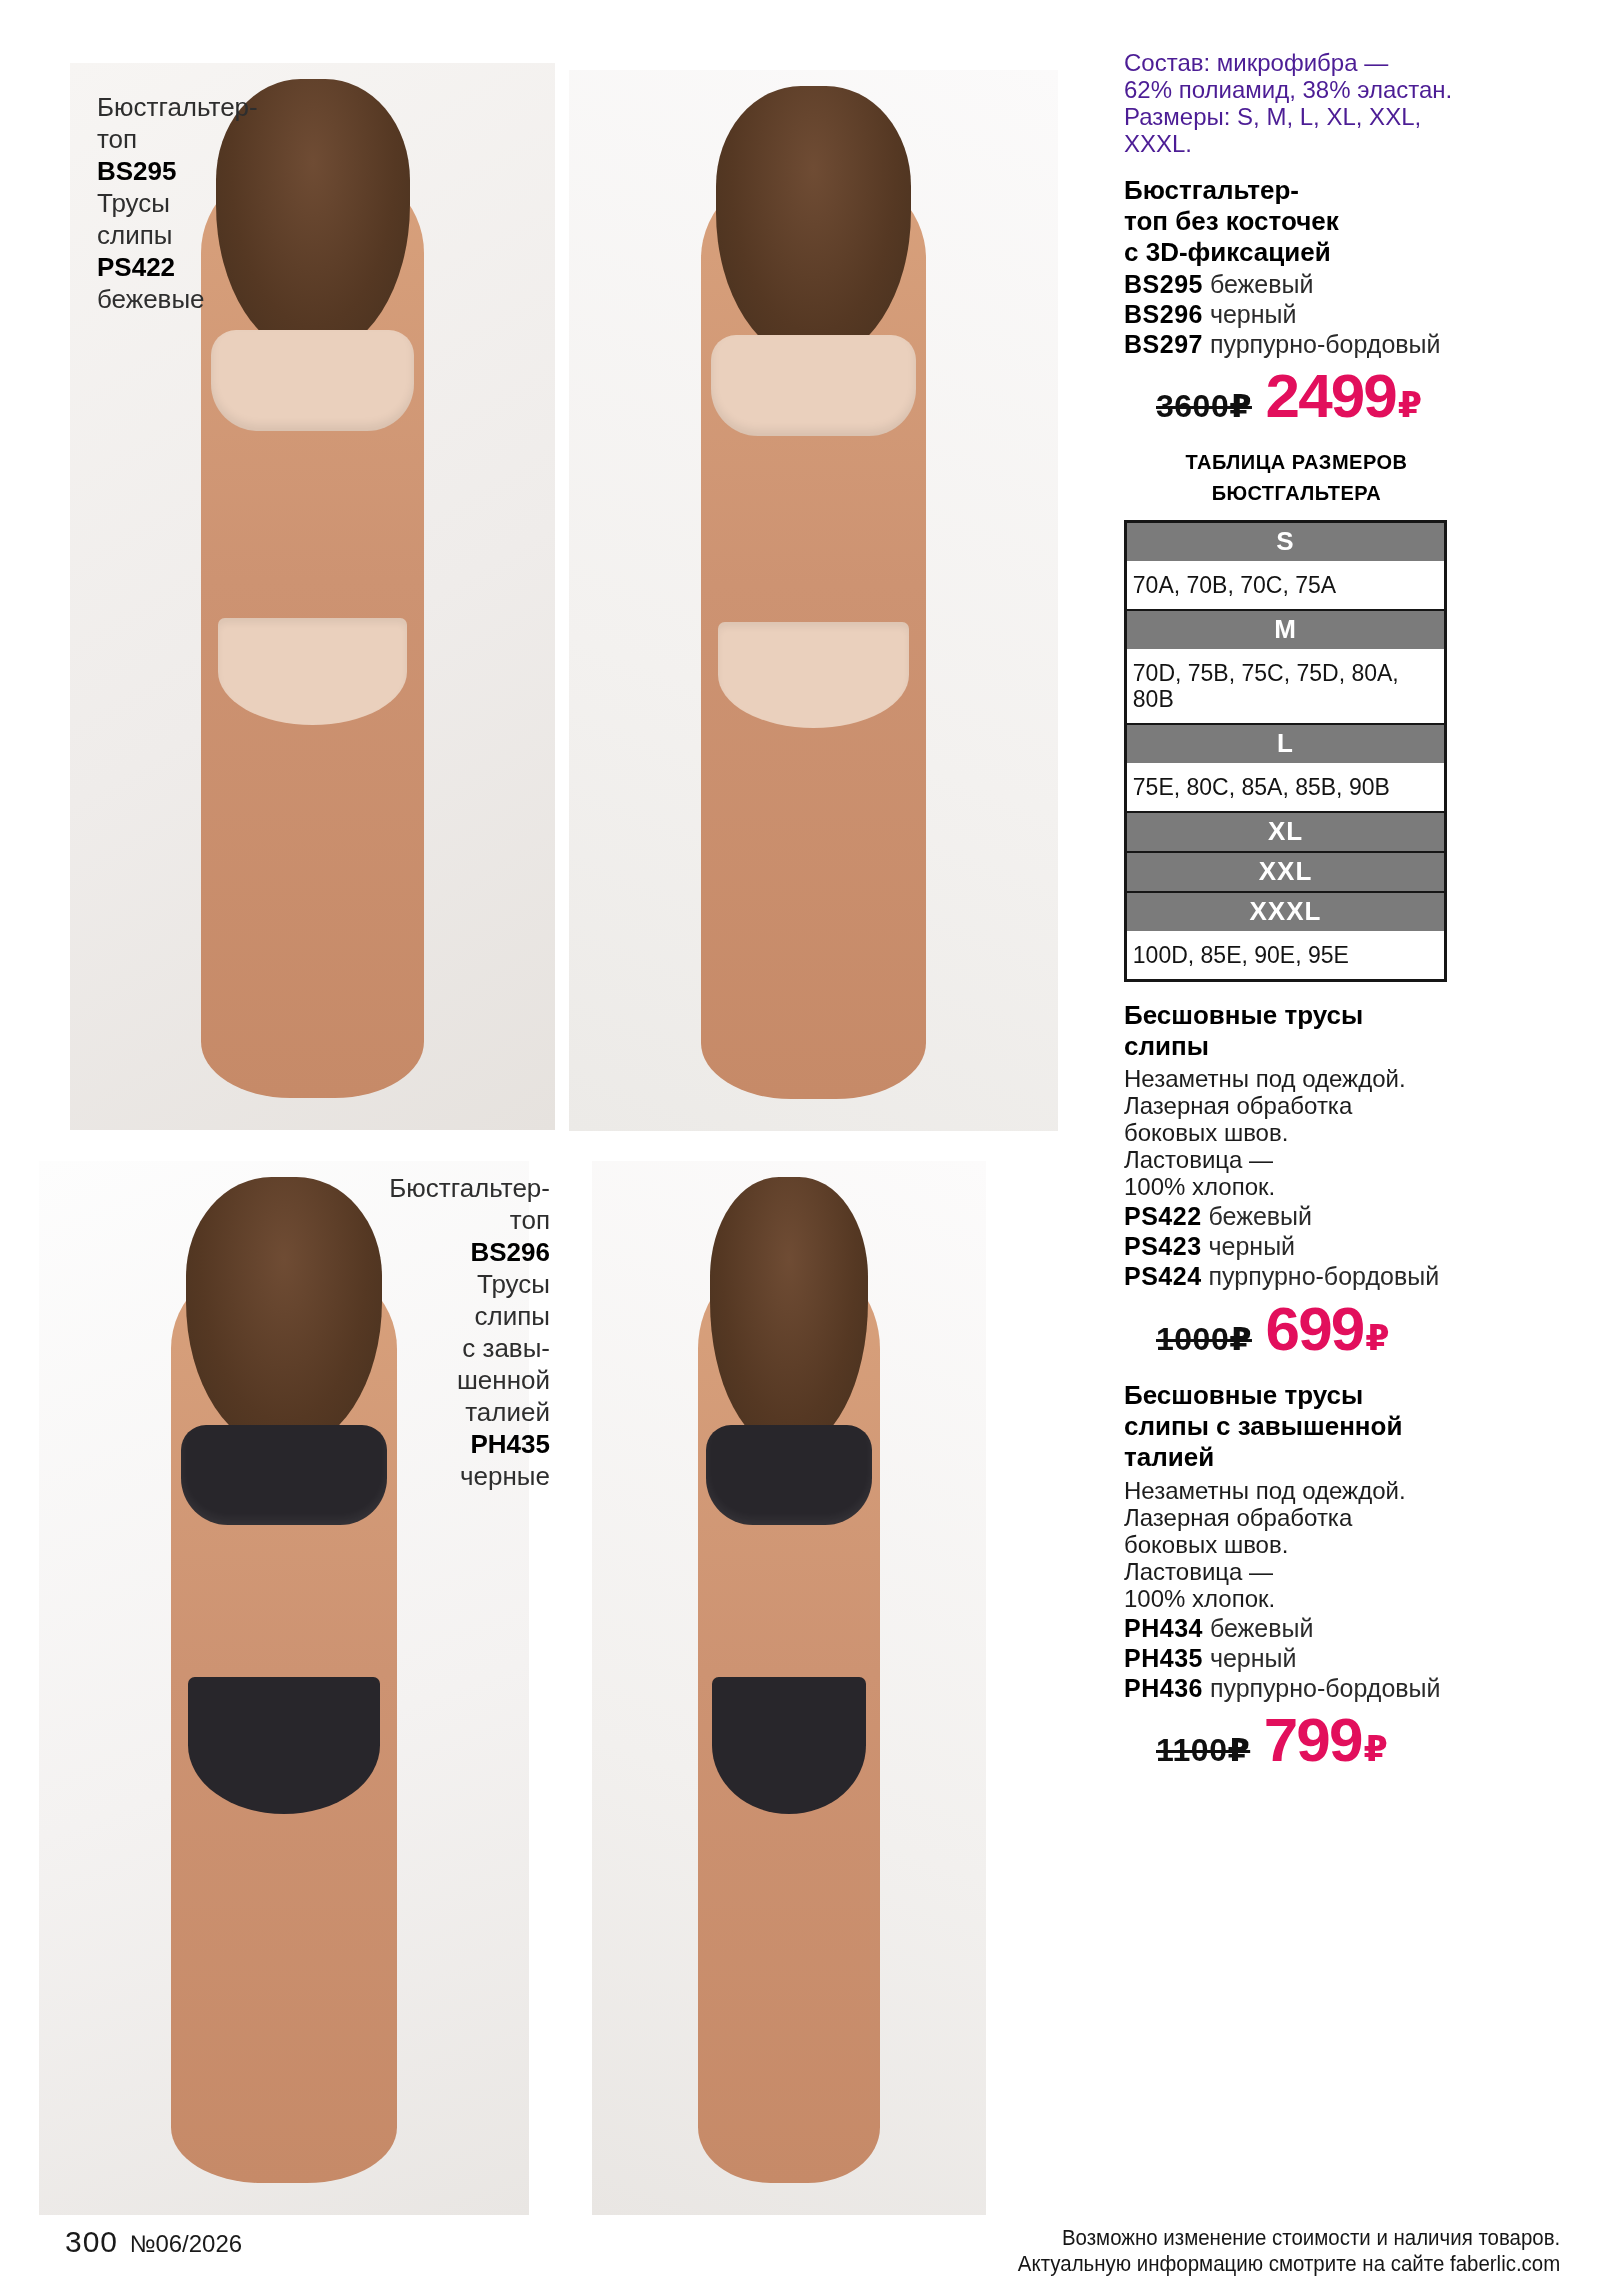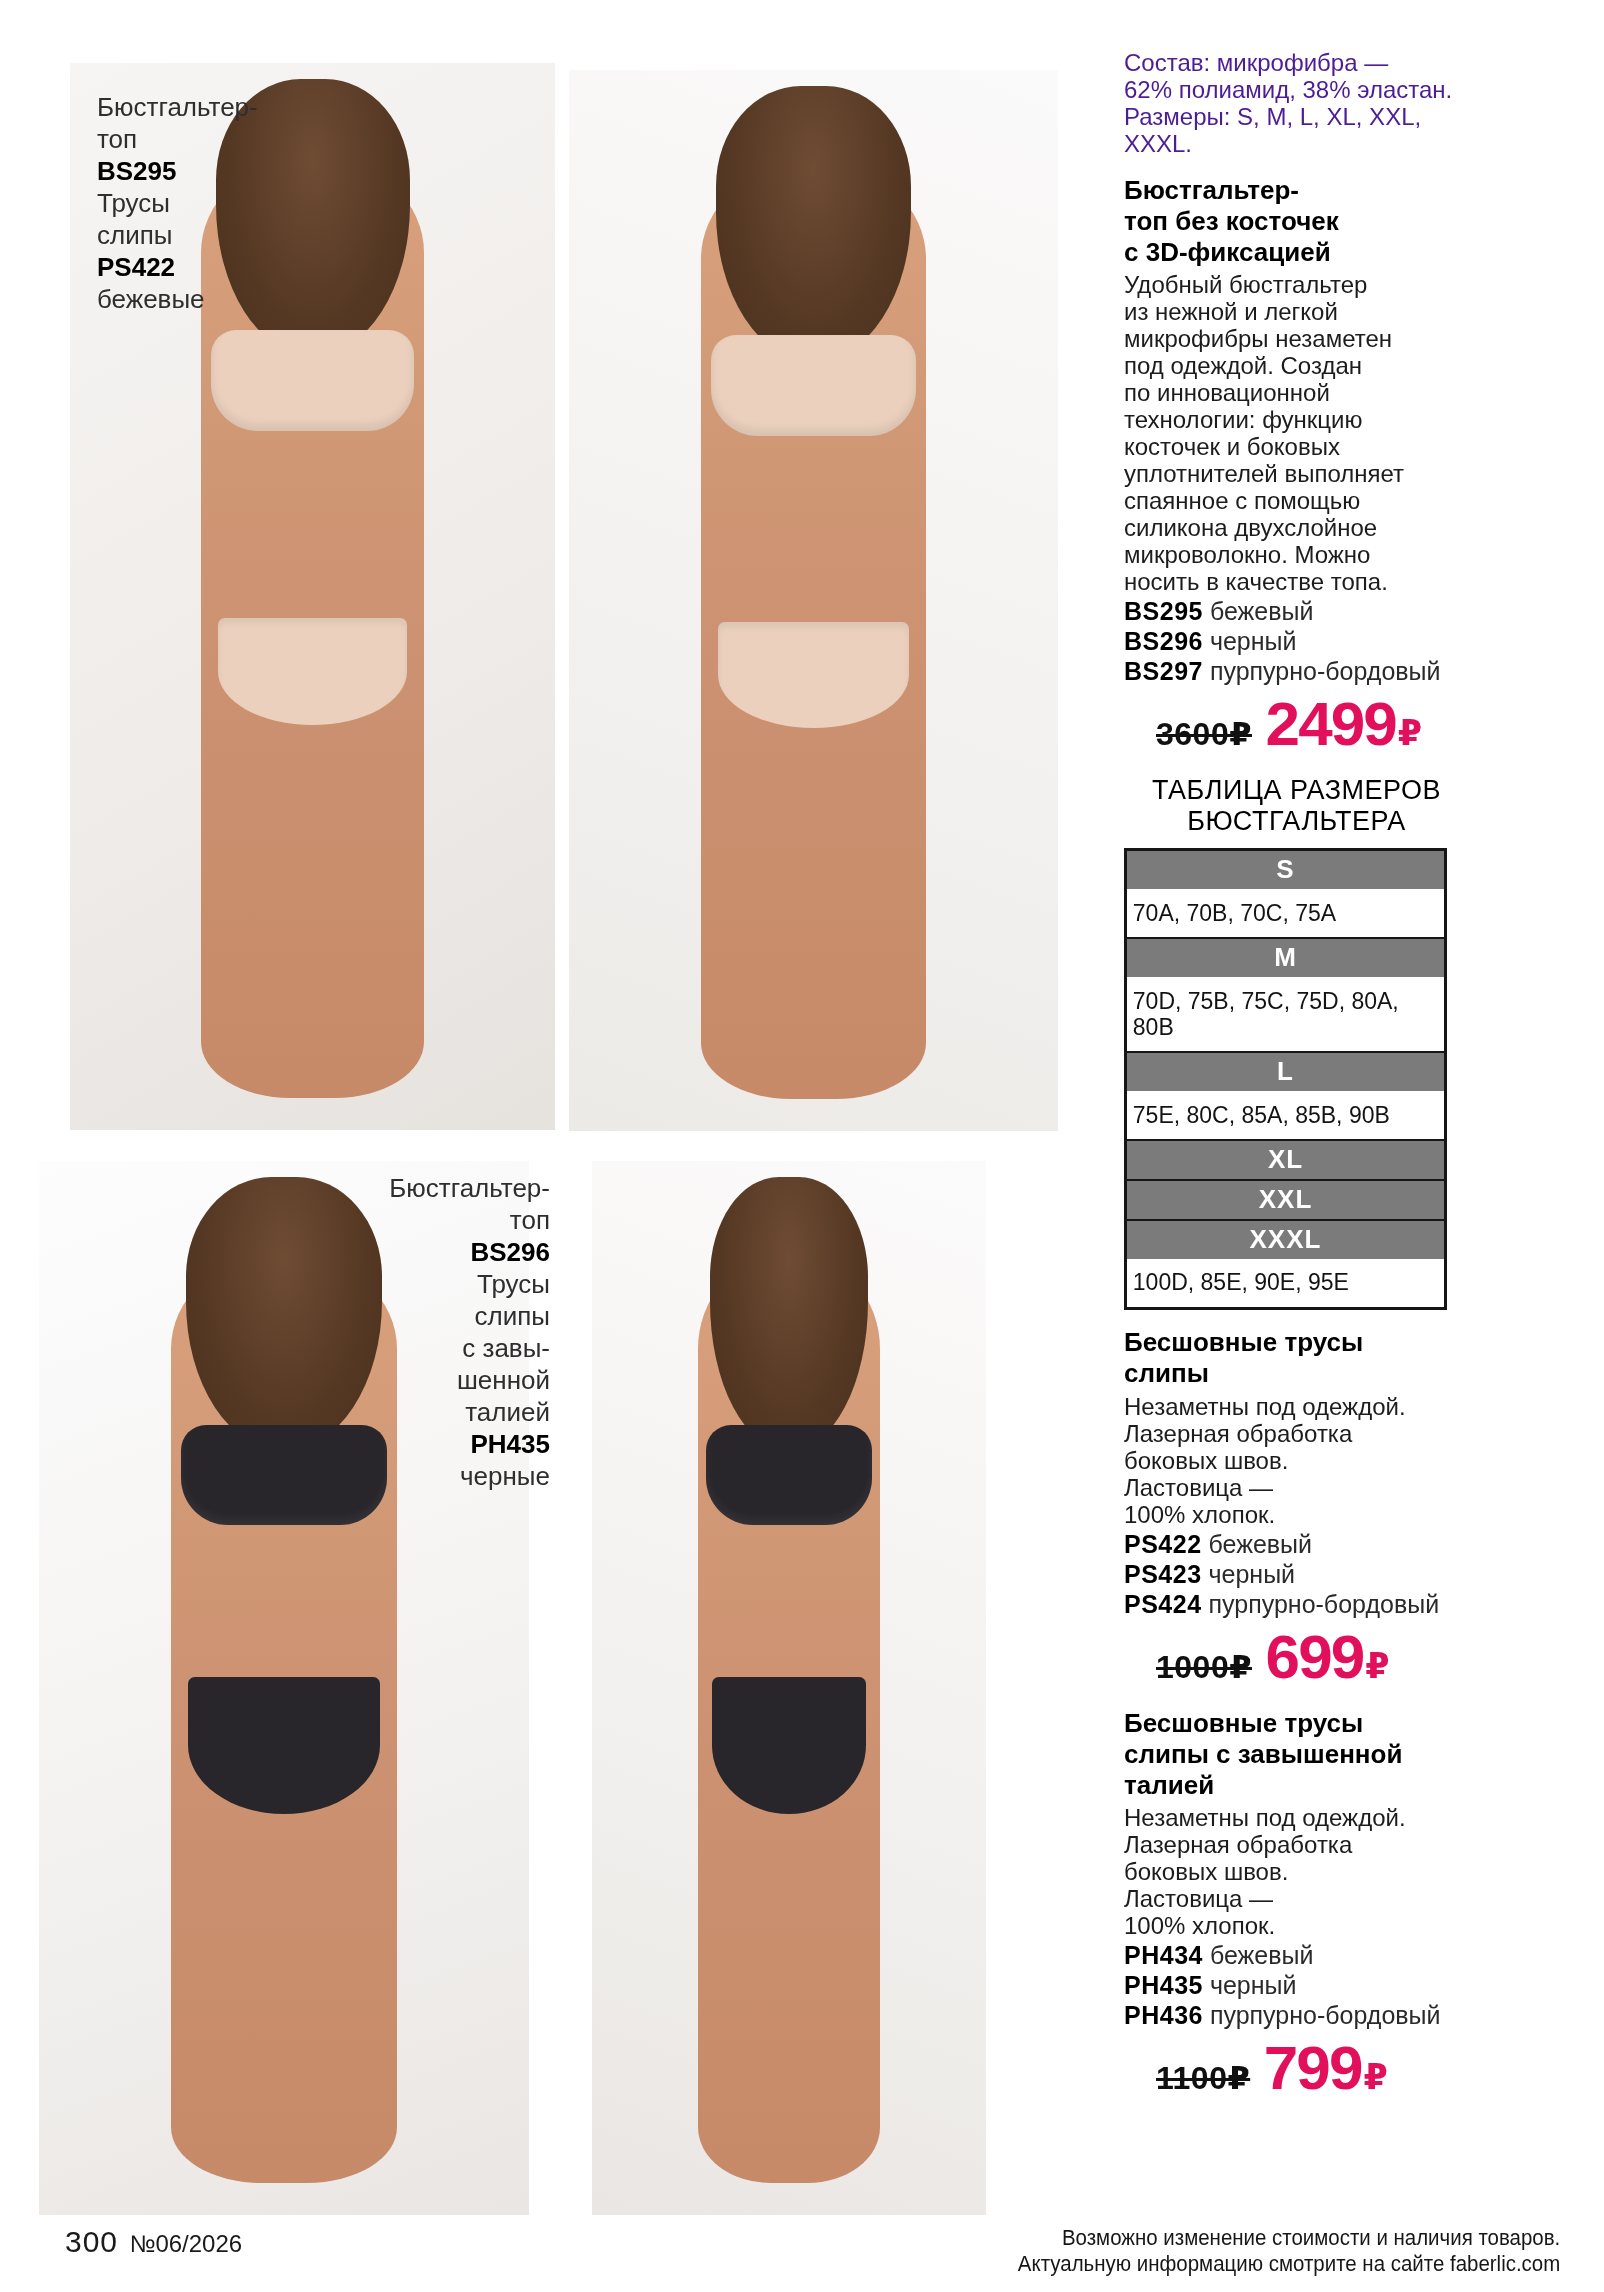--- a/index.html
+++ b/index.html
@@ -47,22 +47,22 @@
   .p-head{margin:17.5px 0 0 0;font-size:26px;line-height:31px;font-weight:bold;color:#000;}
   .p-desc{margin:3.9px 0 0 0;font-size:24px;line-height:27px;white-space:pre-line;color:#1c1c1c;}
   .variant{margin-top:2px;font-size:25px;line-height:28px;color:#2a2a2a;}
   .variant .code{font-weight:bold;color:#000;letter-spacing:0.5px;}
   .price-row{margin-top:9.7px;display:flex;align-items:baseline;gap:13.6px;height:62px;margin-left:32px;}
   .price-old{font-size:32px;font-weight:bold;color:#101010;text-decoration:line-through;
     text-decoration-thickness:2.9px;letter-spacing:0.5px;}
   .price-new{font-size:62px;font-weight:800;color:var(--accent);letter-spacing:-1.9px;line-height:58px;}
   .price-rub{font-size:35px;font-weight:800;color:var(--accent);margin-left:1.9px;}
 
-  .tbl-title{margin-top:17.5px;text-align:center;font-size:27px;line-height:31px;
-    font-weight:normal;letter-spacing:0.5px;color:#000;}
+  .tbl-title{margin-top:17.5px;text-align:center;font-size:20px;line-height:31px;
+    font-weight:bold;letter-spacing:0.5px;color:#000;}
   .size-table{margin-top:11.6px;width:317px;border:3.9px solid #161616;background:#fff;}
   .sh{background:var(--thead);color:#fff;font-weight:bold;font-size:26px;text-align:center;
     padding:2.9px 0 3.9px 0;border-top:2.9px solid #161616;letter-spacing:1px;}
   .sh:first-child{border-top:none;}
   .sv{font-size:23px;color:#131313;text-align:left;padding:10.7px 5.8px 11.6px 5.8px;line-height:26px;}
 
   
   .footer-left{position:absolute;left:65px;top:2225px;display:flex;align-items:baseline;gap:11.6px;}
   .pageno{font-size:30px;color:#1a1a1a;letter-spacing:1px;}
   .issue{font-size:24px;color:#1a1a1a;}
@@ -125,32 +125,20 @@
   <div class="comp">Состав: микрофибра —
 62% полиамид, 38% эластан.
 Размеры: S, M, L, XL, XXL,
 XXXL.</div>
 
   <div class="p-head">
     <div>Бюстгальтер-</div>
     <div>топ без косточек</div>
     <div>с 3D-фиксацией</div>
   </div>
-  <div class="p-desc">Удобный бюстгальтер
-из нежной и легкой
-микрофибры незаметен
-под одеждой. Создан
-по инновационной
-технологии: функцию
-косточек и боковых
-уплотнителей выполняет
-спаянное с помощью
-силикона двухслойное
-микроволокно. Можно
-носить в качестве топа.</div>
 
   <div class="variant">
     <span class="code">BS295</span>
     <span>бежевый</span>
   </div>
   <div class="variant">
     <span class="code">BS296</span>
     <span>черный</span>
   </div>
   <div class="variant">

